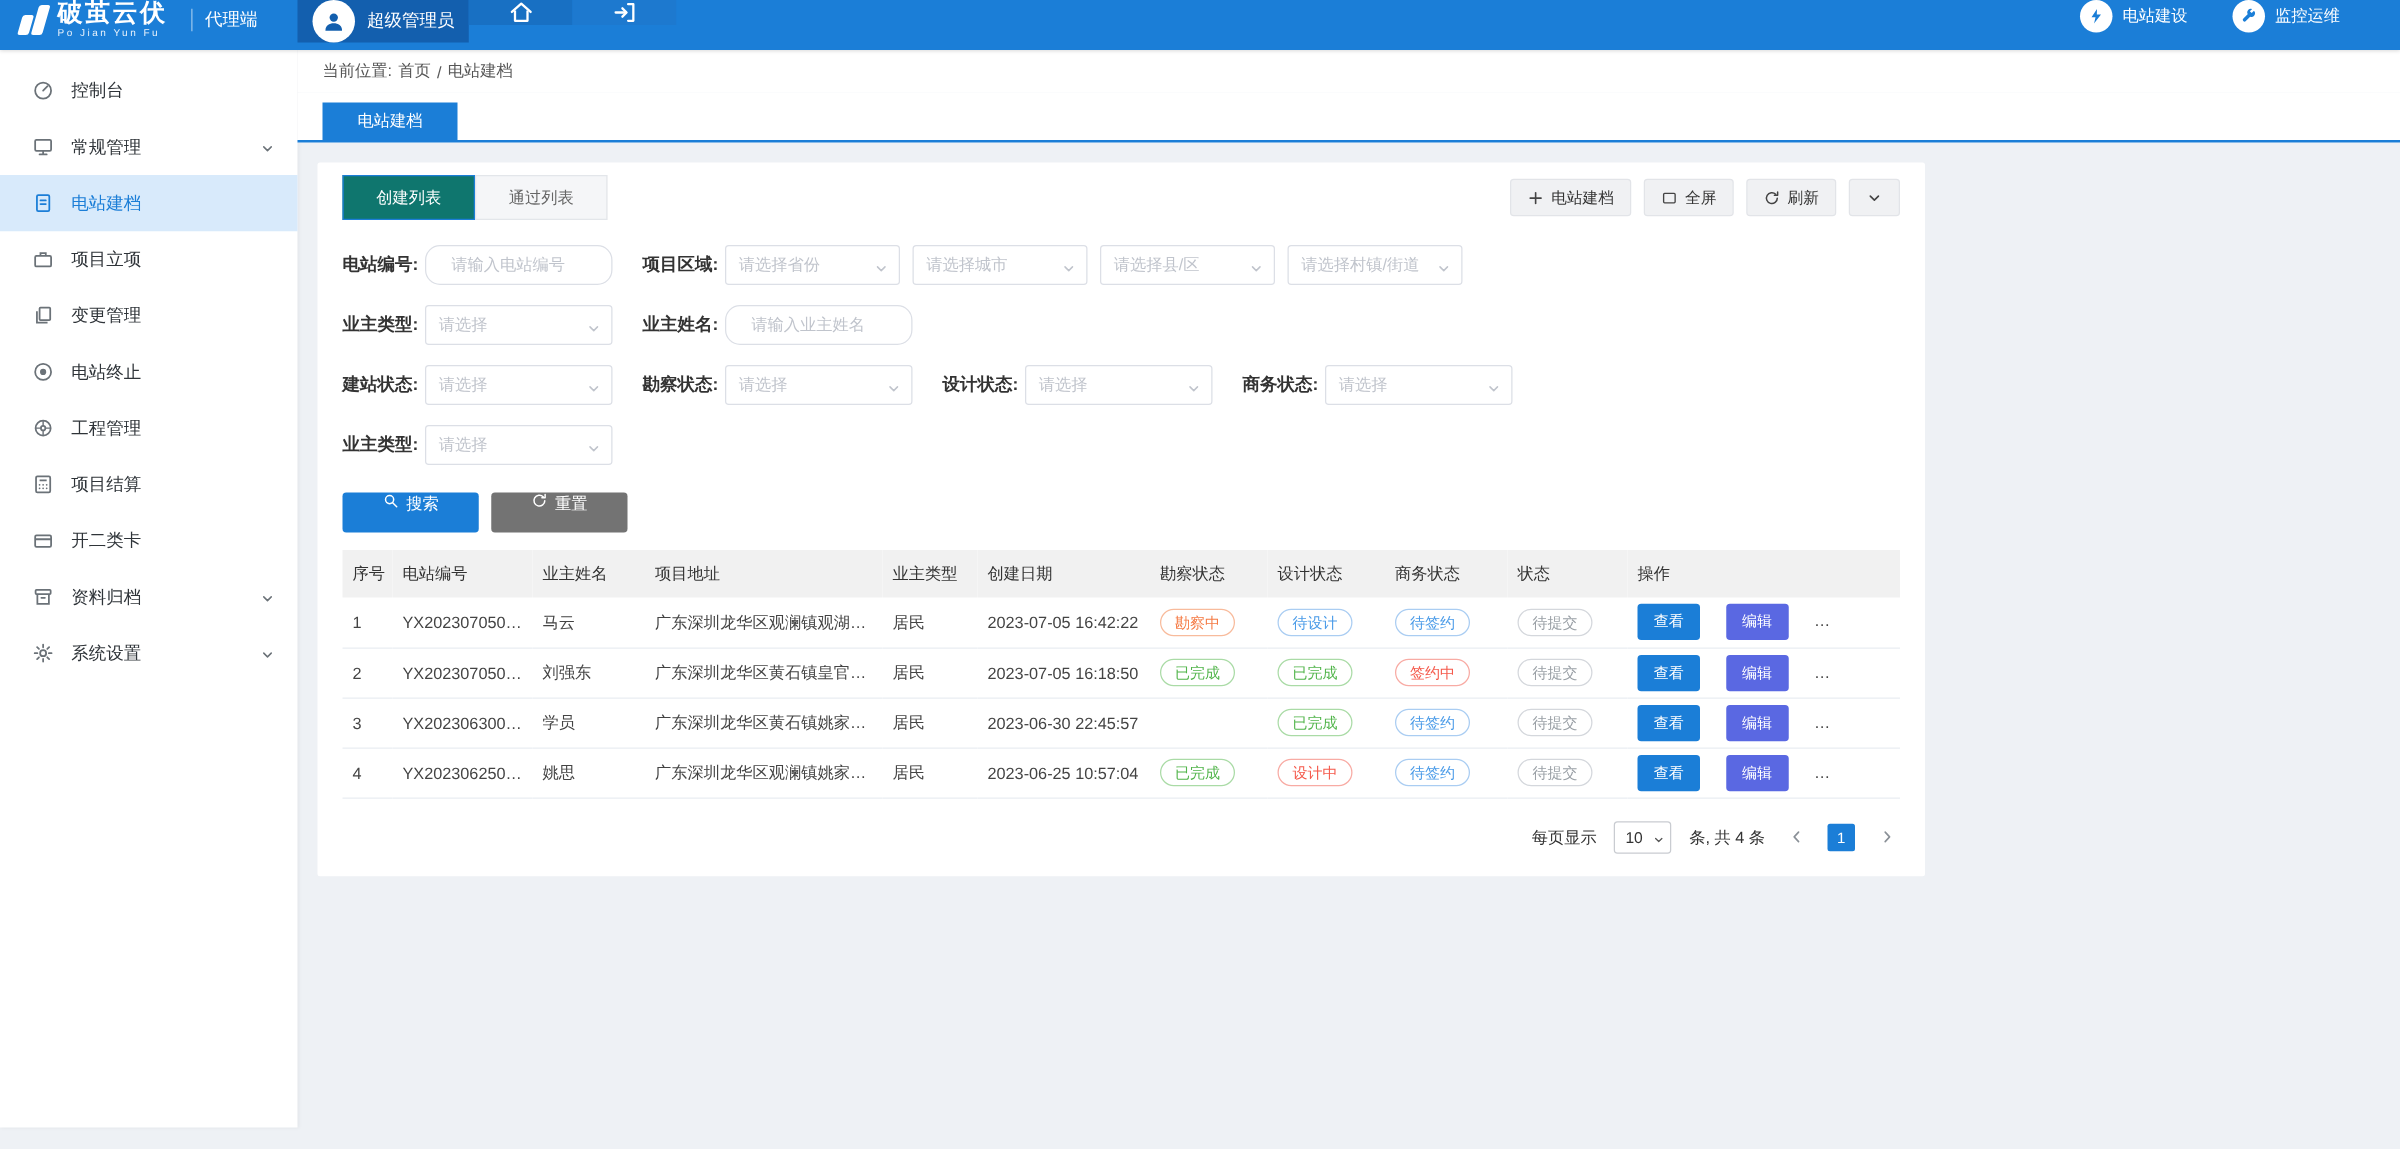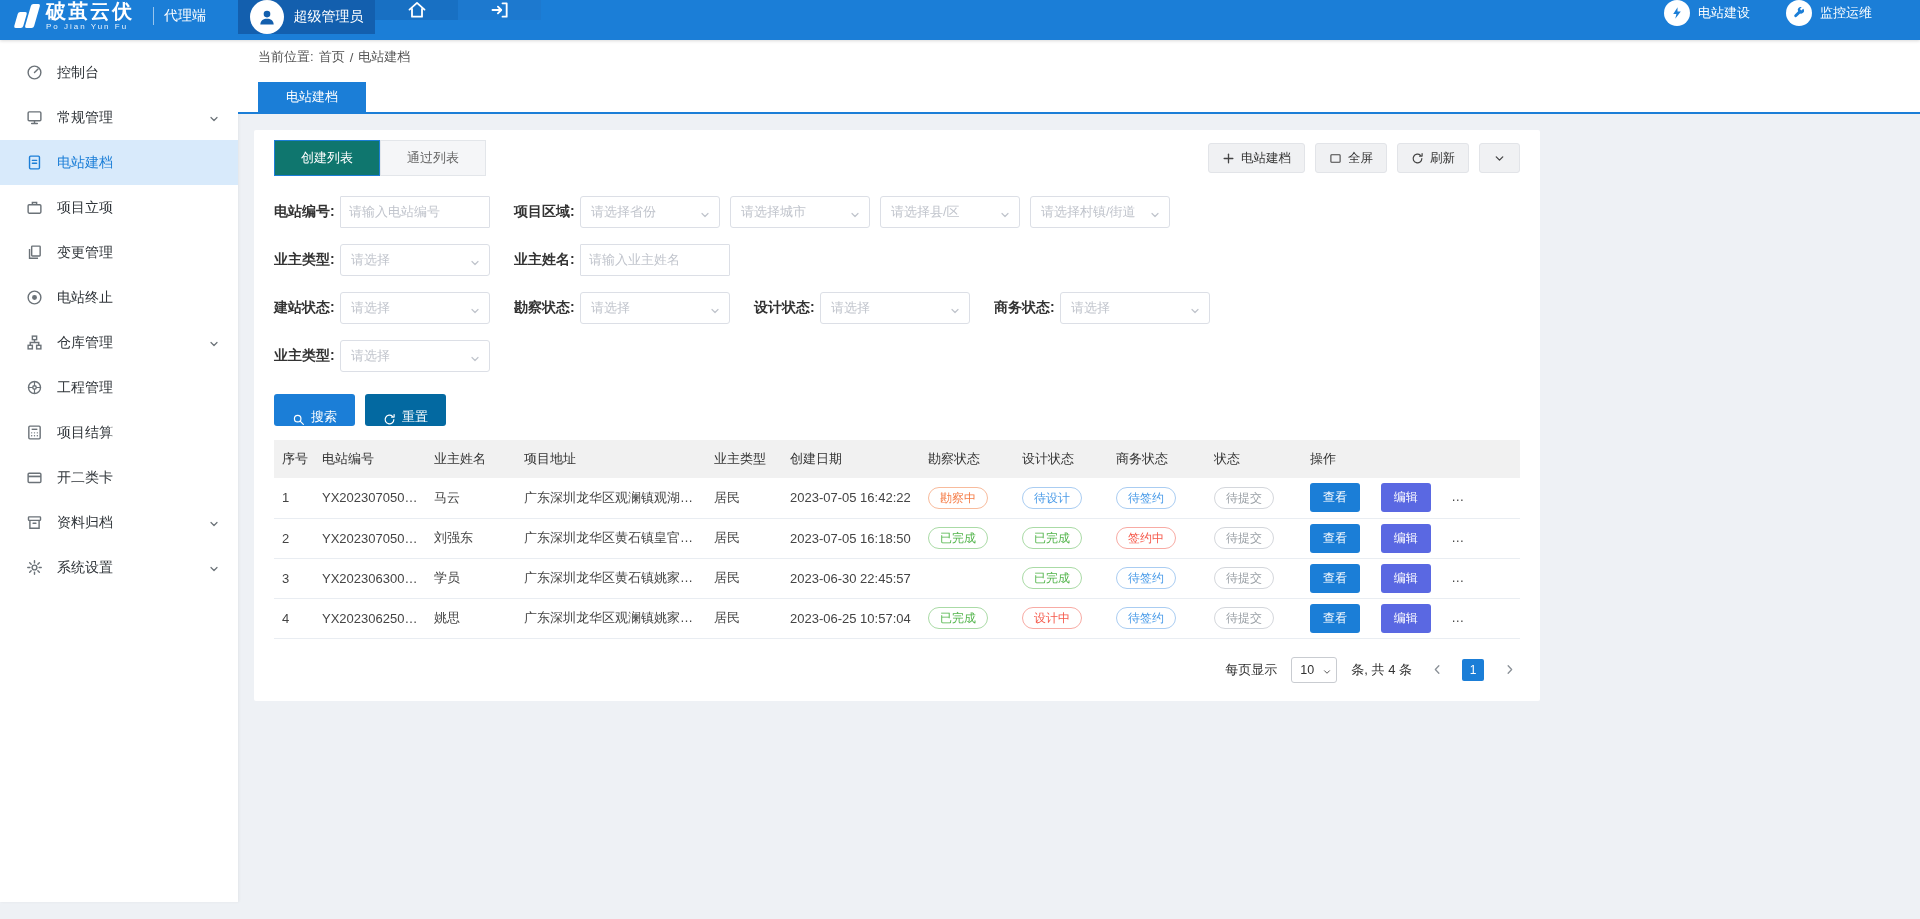--- a/index.html
+++ b/index.html
@@ -55,35 +55,35 @@
   .ctab.active{background:#0f766e;color:#fff;border-color:#1b7ed7}
   .toolbar{display:flex;gap:10px;margin-top:3px}
   .tbtn{display:flex;align-items:center;gap:6px;height:30px;padding:0 13px;background:#f0f1f3;border:1px solid #e2e4e8;border-radius:3px;font-size:12.5px;color:#333;cursor:pointer}
   .tbtn .ic{width:13px;height:13px;color:#444}
 
   
   .filters{margin-top:20px}
   .frow{display:flex;align-items:center;margin-bottom:16px}
   .fgroup{display:flex;align-items:center;margin-right:24px}
   .flabel{width:66px;font-size:14px;font-weight:bold;color:#333;flex:none}
-  .tinput{width:150px;height:32px;border:1px solid #dcdfe6;border-radius:1px;padding:0 8px;font-size:13px;color:#333;outline:none;font-family:Liberation Serif, serif}
+  .tinput{width:150px;height:32px;border:1px solid #dcdfe6;border-radius:12px;padding:0 20px;font-size:13px;color:#333;outline:none;font-family:Liberation Serif, serif}
   .tinput::placeholder{color:#c0c4cc}
   .select{position:relative;width:150px;height:32px;border:1px solid #dcdfe6;border-radius:3px;background:#fff;display:flex;align-items:center;padding:0 26px 0 10px;font-size:13px;color:#c0c4cc;cursor:pointer}
   .select.sm{width:140px;margin-right:10px}
   .select .chev{position:absolute;right:8px;top:9px;color:#c0c4cc}
   .select .chev .ic{width:12px;height:12px}
   .datebox{position:relative;width:245px;height:32px;border:1px solid #dcdfe6;border-radius:3px;background:#fff;display:flex;align-items:center;padding:0 30px 0 10px;font-size:13px;color:#c0c4cc;cursor:pointer}
   .datebox .cal{position:absolute;right:9px;top:8px;color:#b5bac1}
   .datebox .cal .ic{width:14px;height:14px}
 
   .action-row{display:flex;gap:10px;margin:22px 0 14px}
-  .btn{display:flex;align-items:flex-end;gap:6px;height:32px;padding:0 18px;border:none;border-radius:3px;font-size:13px;color:#fff;cursor:pointer;font-family:inherit}
+  .btn{display:flex;align-items:flex-start;gap:6px;height:32px;padding:0 32px;border:none;border-radius:3px;font-size:13px;color:#fff;cursor:pointer;font-family:inherit}
   .btn .ic{width:13px;height:13px}
   .btn.search{background:#1b7ed7}
-  .btn.reset{background:#0369a1}
+  .btn.reset{background:#737373}
 
   
   table{width:100%;border-collapse:collapse;font-size:13px;table-layout:fixed}
   thead th{background:#f1f1f1;height:38px;text-align:left;padding:0 8px;font-weight:normal;color:#333;white-space:nowrap}
   tbody td{height:40px;padding:0 8px;border-bottom:1px solid #e9edf2;color:#444;white-space:nowrap;overflow:hidden;text-overflow:ellipsis}
   .badge{display:inline-block;padding:3px 11px;border-radius:12px;font-size:12px;border:1px solid transparent;line-height:1.2}
   .badge:empty{display:none}
   .b-orange{color:#f57b45;border-color:#f8bb9c}
   .b-red{color:#f5594b;border-color:#f8aba4}
   .b-blue{color:#4a9be8;border-color:#aacdf2}
@@ -312,29 +312,20 @@
         <svg class="ic">
           <use href="#i-copy"></use>
         </svg>
         <span>变更管理</span>
       </div>
     <div class="side-item">
         <svg class="ic">
           <use href="#i-stop"></use>
         </svg>
         <span>电站终止</span>
-      </div>
-    <div class="side-item">
-        <svg class="ic">
-          <use href="#i-ware"></use>
-        </svg>
-        <span>仓库管理</span>
-        <span class="chev"><svg class="ic">
-            <use href="#i-chevdown"></use>
-          </svg></span>
       </div>
     <div class="side-item">
         <svg class="ic">
           <use href="#i-wheel"></use>
         </svg>
         <span>工程管理</span>
       </div>
     <div class="side-item">
         <svg class="ic">
           <use href="#i-calc"></use>

